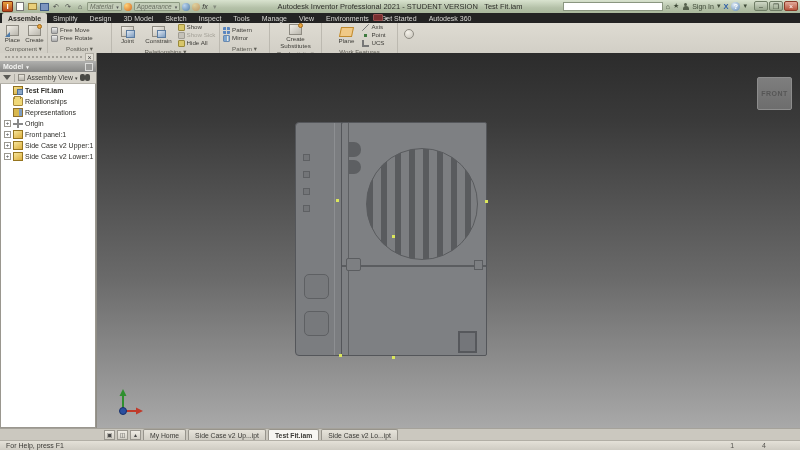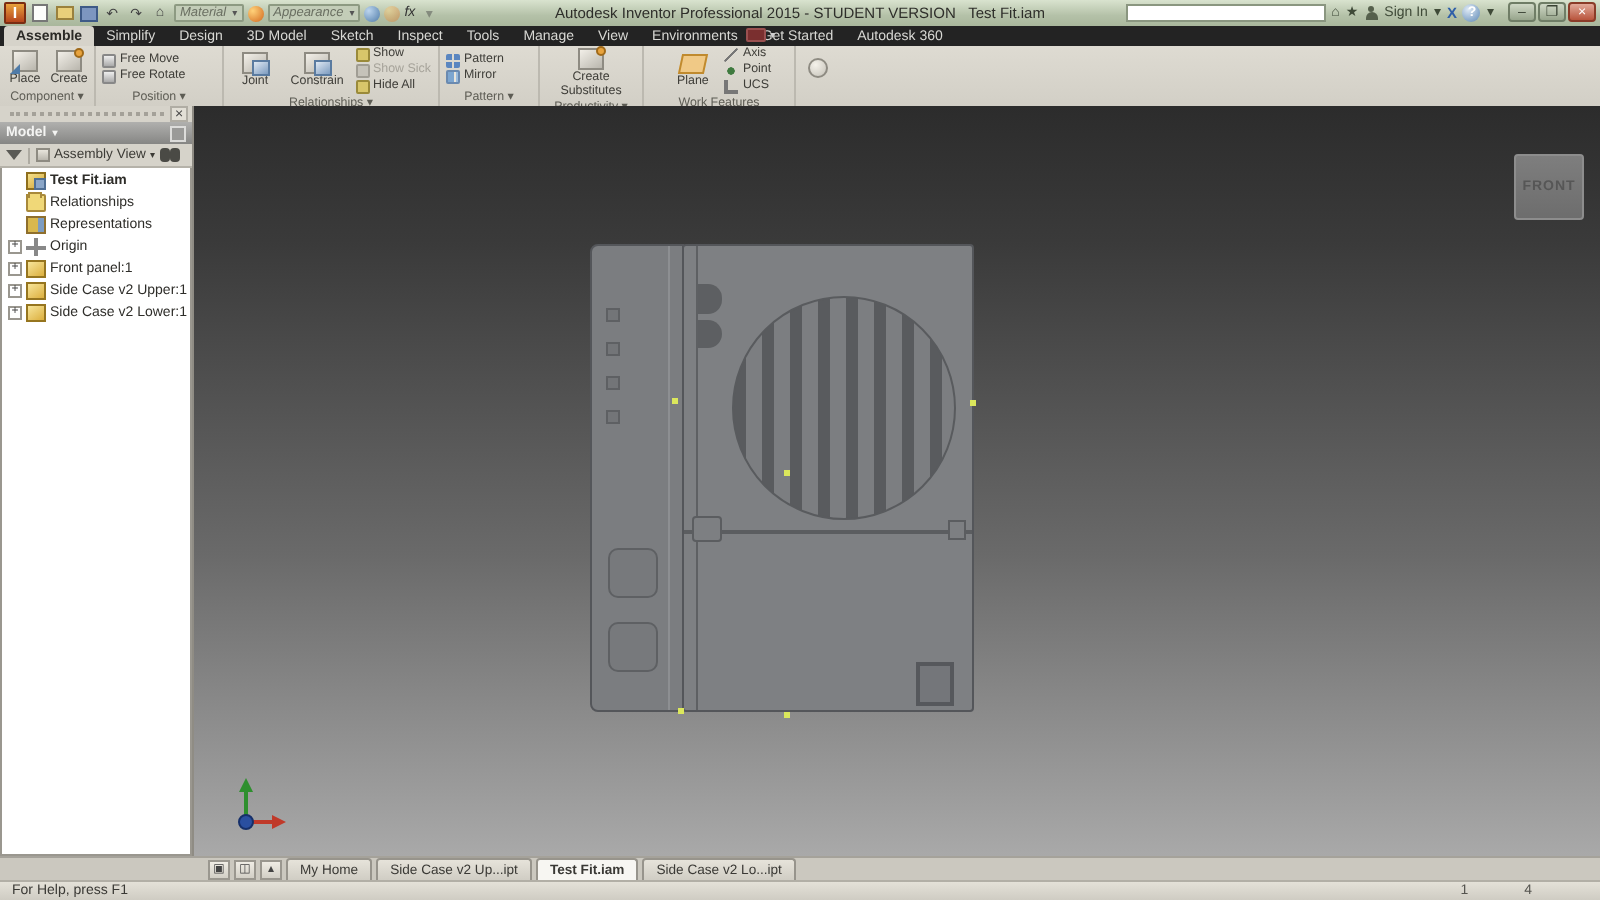--- a/index.html
+++ b/index.html
@@ -162,21 +162,21 @@
     <span class="combo">
         <span>Appearance</span>
         <span class="arr">▾</span>
       </span>
     <span class="sphere-blue"></span>
     <span class="sphere-orange dim"></span>
     <span class="fx">fx</span>
     <span class="qicon dim">▾</span>
   </div>
   <div class="title-text">
-    <span>Autodesk Inventor Professional 2015 - STUDENT VERSION</span>&nbsp;&nbsp;&nbsp;<span>Test Fit.iam</span>
+    <span>Autodesk Inventor Professional 2021 - STUDENT VERSION</span>&nbsp;&nbsp;&nbsp;<span>Test Fit.iam</span>
   </div>
   <div class="tb-right">
     <input class="searchbox" value="" style="">
     <span class="glyph">⌂</span>
     <span class="glyph">★</span>
     <span class="person"></span>
     <span class="glyph">Sign In</span>
     <span class="glyph">▾</span>
     <span class="xchg">X</span>
     <span class="helpq">?</span>

